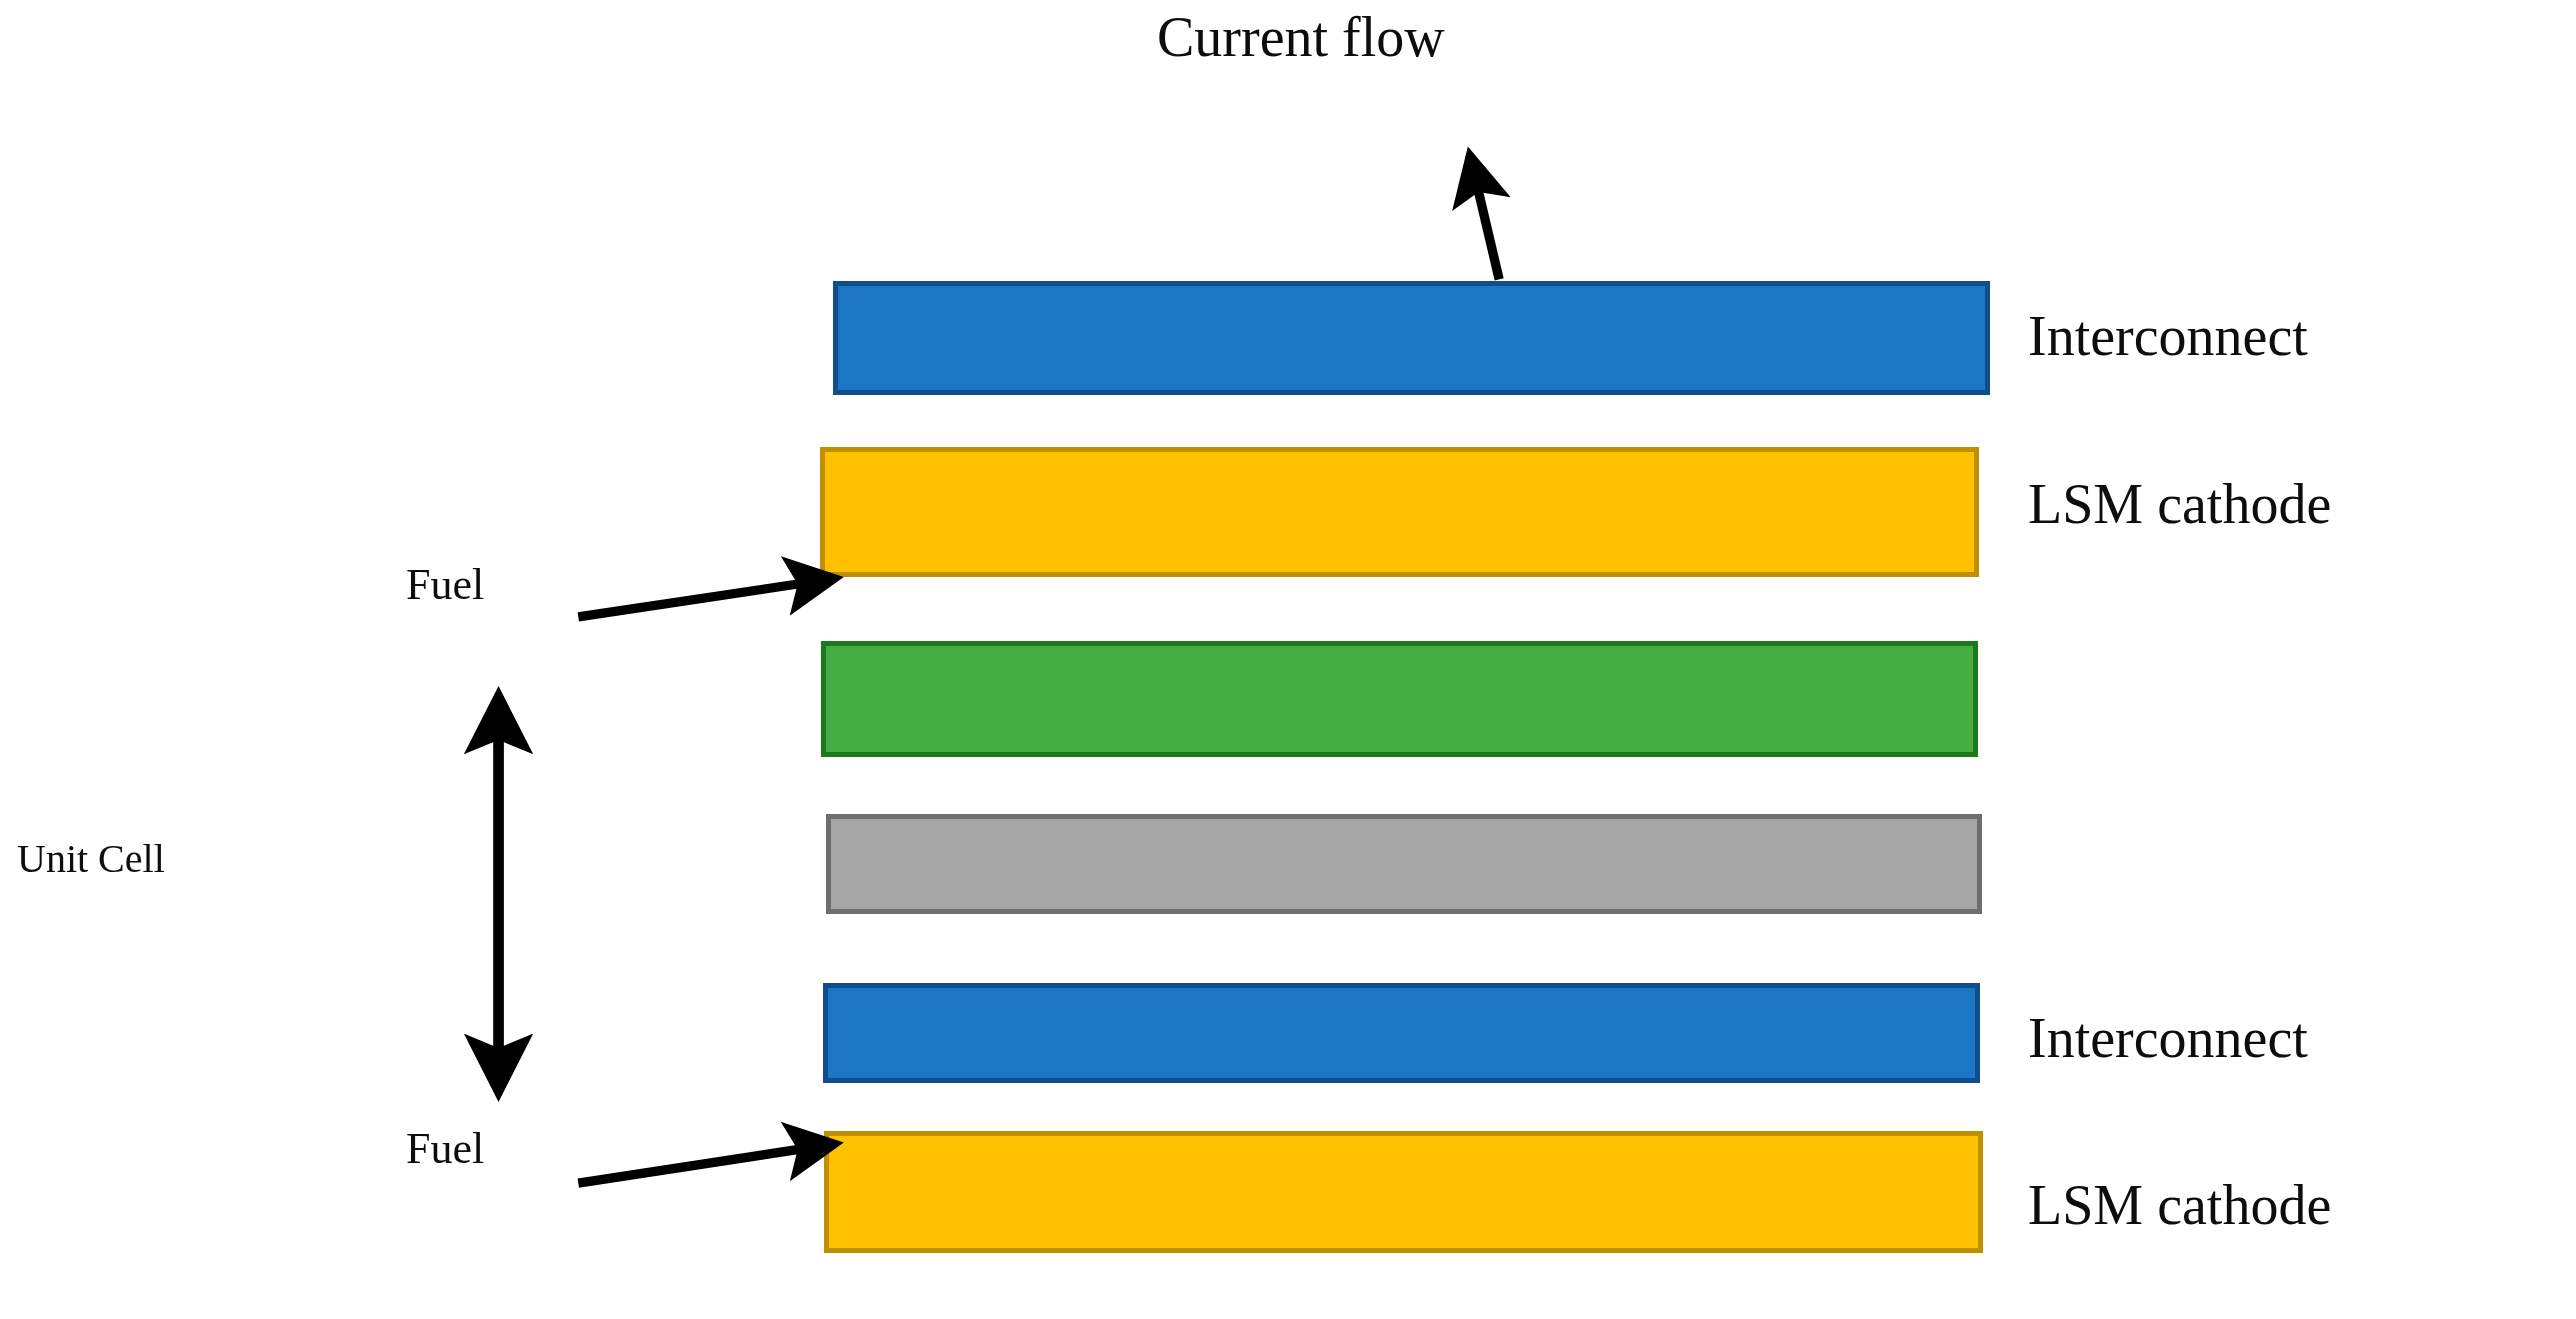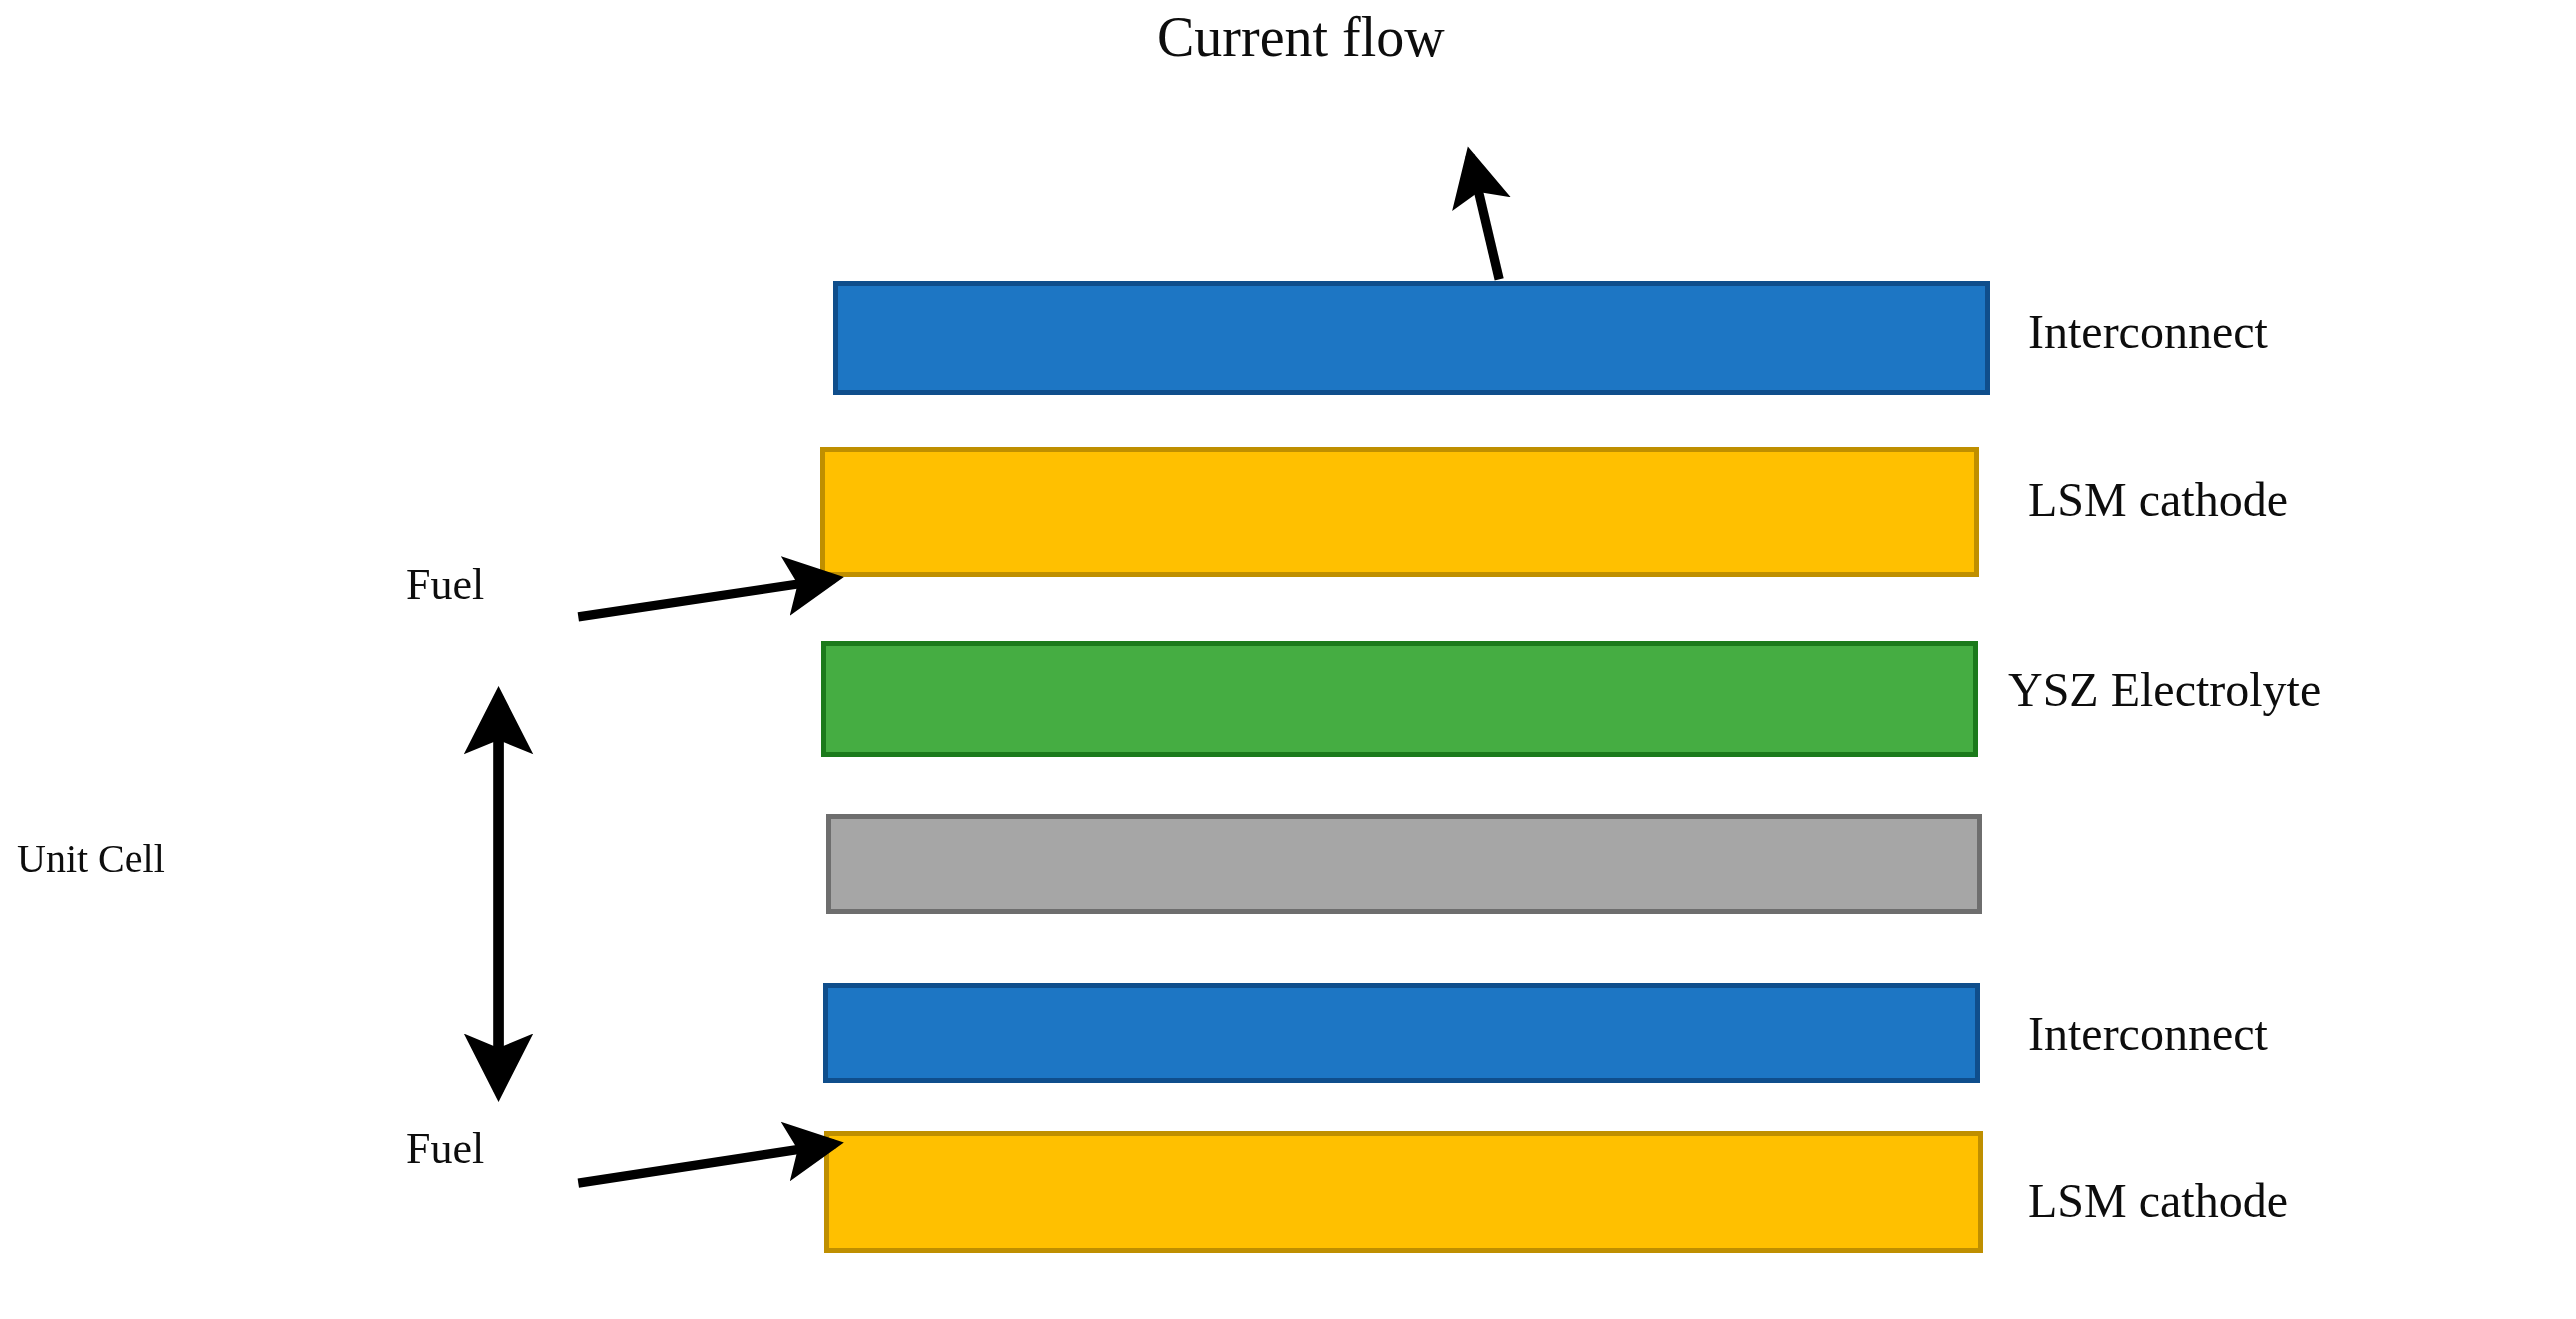--- a/index.html
+++ b/index.html
@@ -28,21 +28,21 @@
 
   
   .txt {
     position: absolute;
     white-space: nowrap;
     color: #0d0d0d;
     font-weight: 400;
     line-height: 1;
   }
   .title-text   { font-size: 56px; }
-  .side-label   { font-size: 48px; }
+  .side-label   { font-size: 56px; }
   .flow-label   { font-size: 44px; }
   .unit-label   { font-size: 40px; }
 
   
   #arrows {
     position: absolute;
     left: 0;
     top: 0;
     width: 2576px;
     height: 1320px;
@@ -58,21 +58,20 @@
 
   <div class="layer-bar" id="bar-0" style="left: 833px; top: 281px; width: 1157px; height: 114px; background: rgb(29, 118, 196); border-color: rgb(15, 78, 140);"></div>
   <div class="layer-bar" id="bar-1" style="left: 820px; top: 447px; width: 1159px; height: 130px; background: rgb(255, 192, 0); border-color: rgb(191, 143, 0);"></div>
   <div class="layer-bar" id="bar-2" style="left: 821px; top: 641px; width: 1157px; height: 116px; background: rgb(69, 173, 66); border-color: rgb(27, 122, 27);"></div>
   <div class="layer-bar" id="bar-3" style="left: 826px; top: 814px; width: 1156px; height: 100px; background: rgb(166, 166, 166); border-color: rgb(110, 110, 110);"></div>
   <div class="layer-bar" id="bar-4" style="left: 823px; top: 983px; width: 1157px; height: 100px; background: rgb(29, 118, 196); border-color: rgb(15, 78, 140);"></div>
   <div class="layer-bar" id="bar-5" style="left: 824px; top: 1131px; width: 1159px; height: 122px; background: rgb(255, 192, 0); border-color: rgb(191, 143, 0);"></div>
 
   <div class="txt side-label" id="side-0" style="left: 2028px; top: 308px;">Interconnect</div>
   <div class="txt side-label" id="side-1" style="left: 2028px; top: 476px;">LSM cathode</div>
-  <div class="txt side-label" id="side-2" style="left: 2008px; top: 666px;">YSZ Electrolyte</div>
   <div class="txt side-label" id="side-4" style="left: 2028px; top: 1010px;">Interconnect</div>
   <div class="txt side-label" id="side-5" style="left: 2028px; top: 1177px;">LSM cathode</div>
 
   <div class="txt unit-label" id="unit-cell-text" style="left: 17px; top: 839px;">Unit Cell</div>
 
   <div class="txt flow-label" id="fuel-top-text" style="left: 406px; top: 563px;">Fuel</div>
 
   <div class="txt flow-label" id="fuel-bottom-text" style="left: 406px; top: 1127px;">Fuel</div>
 
   <svg id="arrows" viewBox="0 0 3617 1853">

